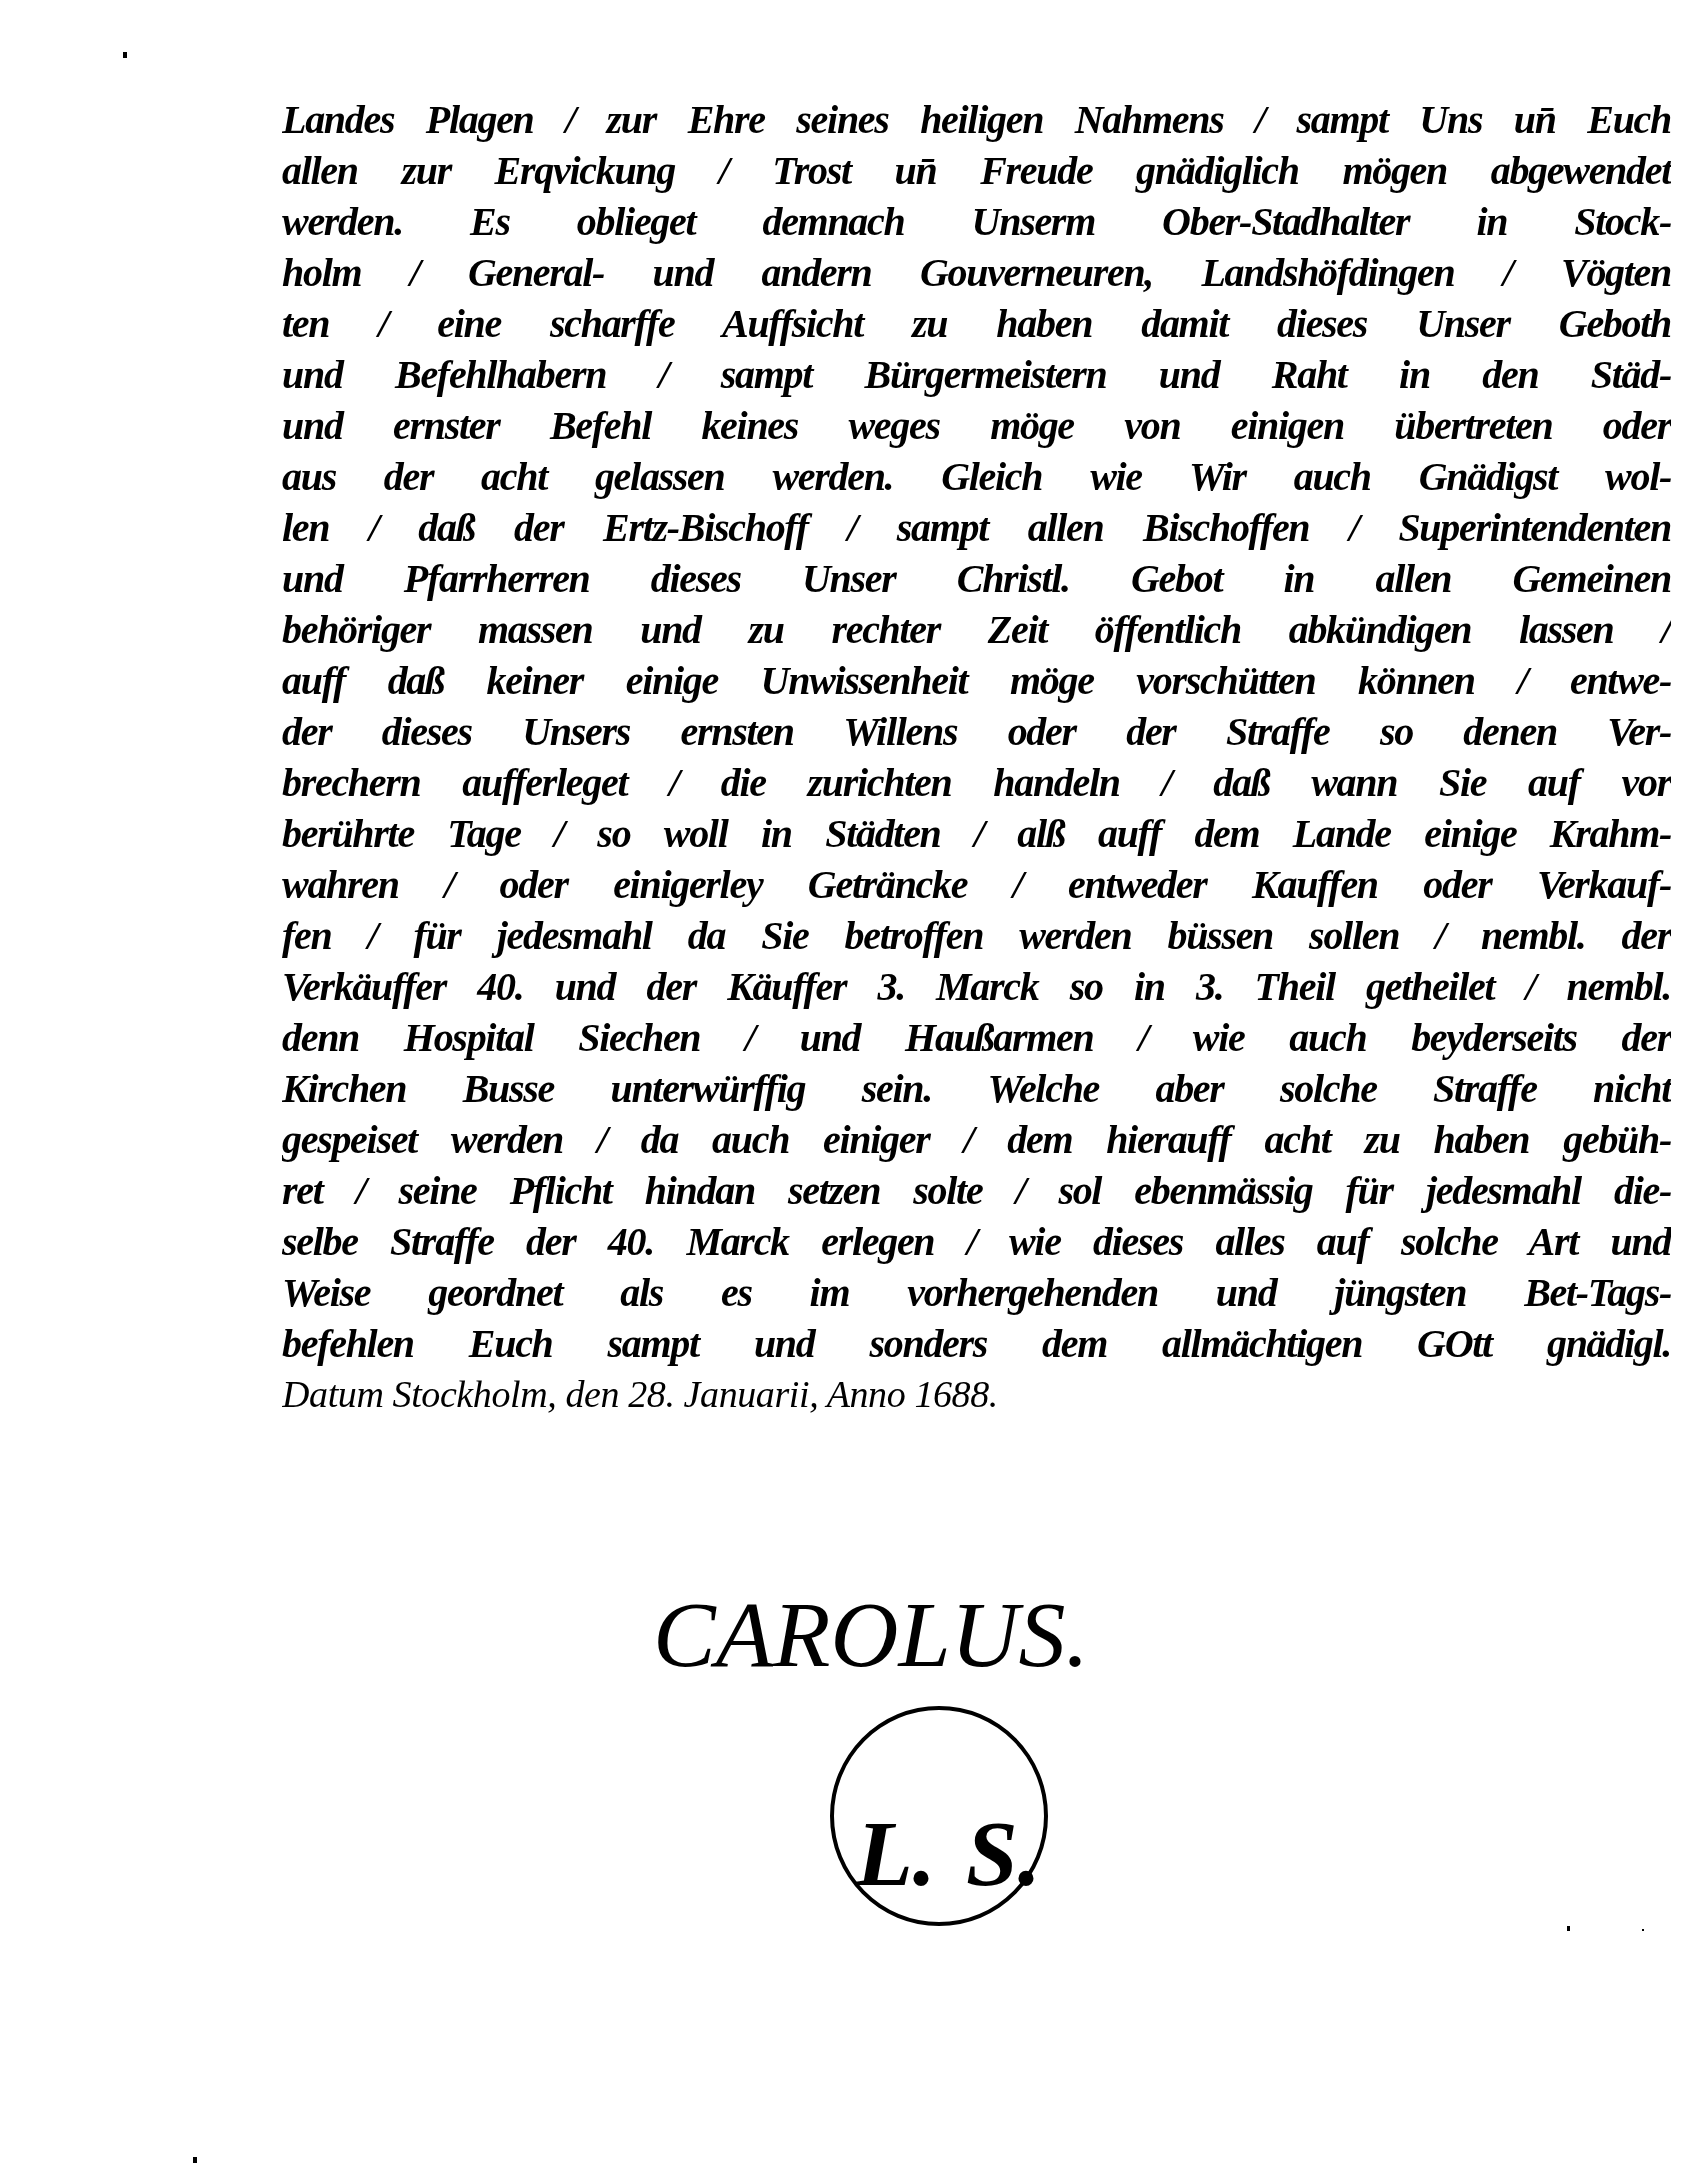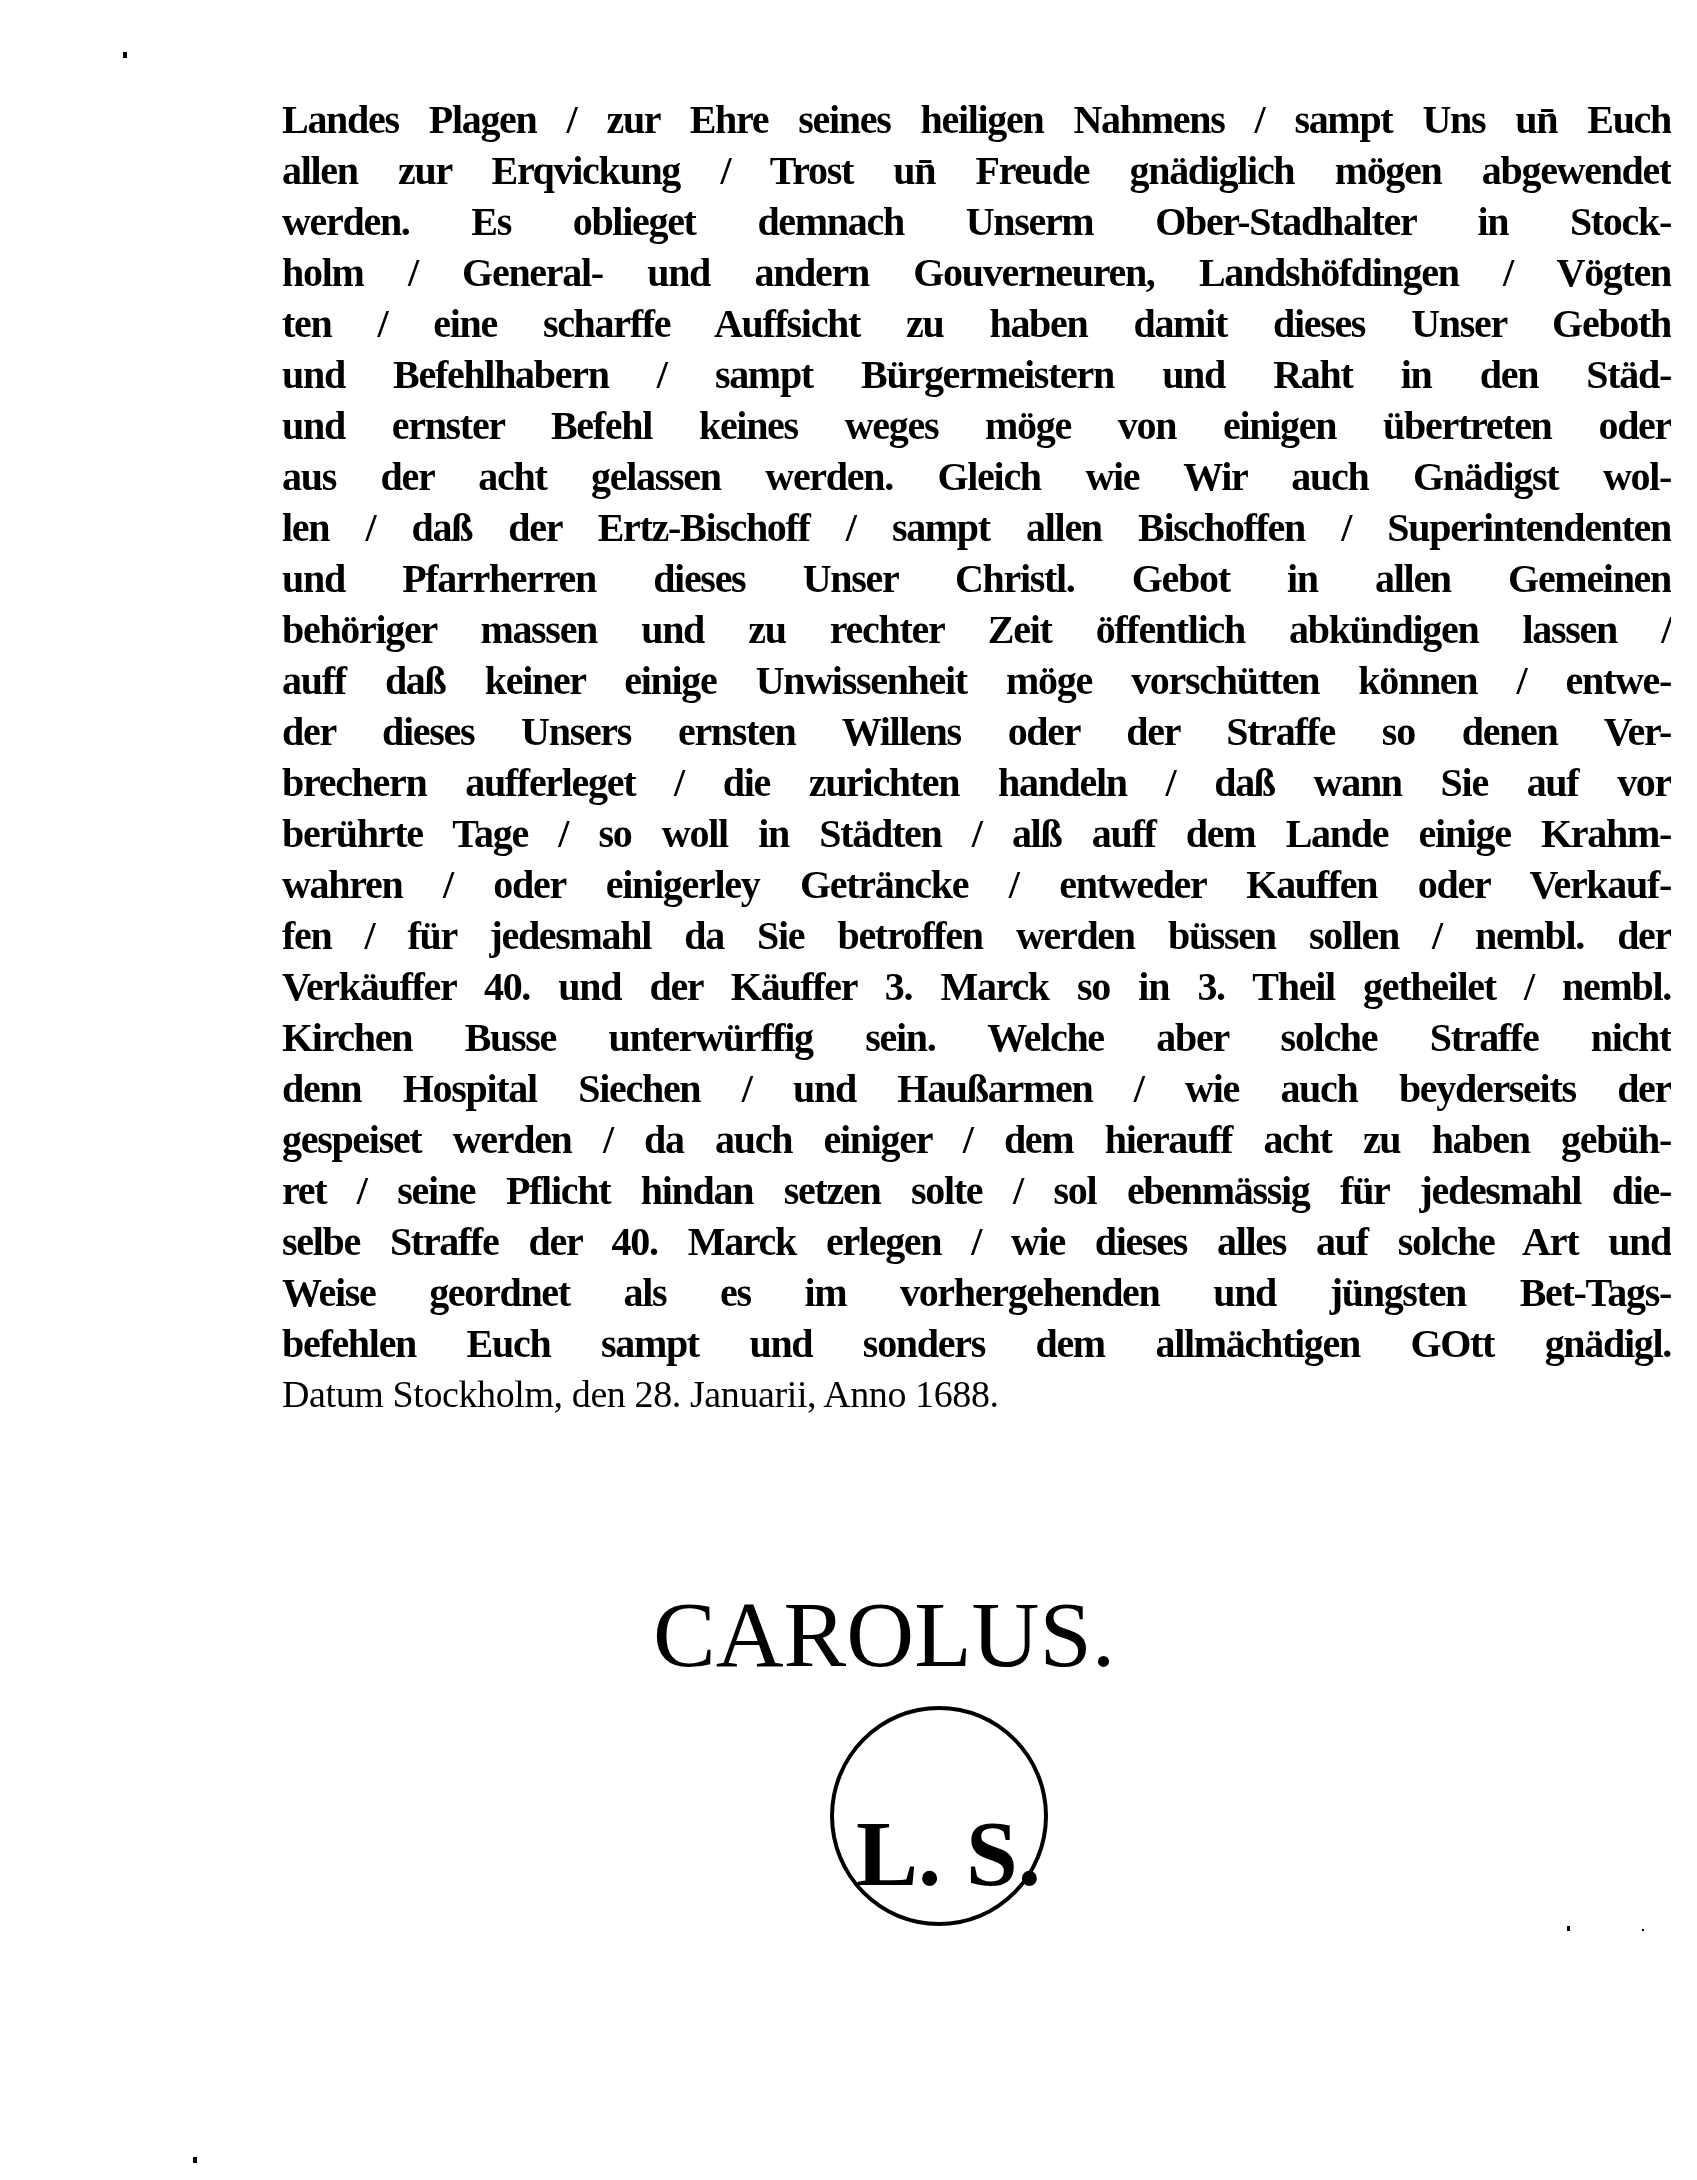--- a/index.html
+++ b/index.html
@@ -14,20 +14,21 @@
     overflow: hidden;
     color: #000000;
     font-family: "DejaVu Serif", "Liberation Serif", serif;
   }
   .page {
     position: absolute;
     left: 0; top: 0;
     width: 1698px;
     height: 2180px;
     background: #ffffff;
+    font-style: italic;
   }
   .body-text {
     position: absolute;
     left: 282px;
     top: 94px;
     width: 1389px;
   }
   .line {
     display: block;
     height: 51px;
@@ -108,22 +109,22 @@
     <span class="line">len / daß der Ertz-Bischoff / sampt allen Bischoffen / Superintendenten</span>
     <span class="line">und Pfarrherren dieses Unser Christl. Gebot in allen Gemeinen</span>
     <span class="line">behöriger massen und zu rechter Zeit öffentlich abkündigen lassen /</span>
     <span class="line">auff daß keiner einige Unwissenheit möge vorschütten können / entwe-</span>
     <span class="line">der dieses Unsers ernsten Willens oder der Straffe so denen Ver-</span>
     <span class="line">brechern aufferleget / die zurichten handeln / daß wann Sie auf vor</span>
     <span class="line">berührte Tage / so woll in Städten / alß auff dem Lande einige Krahm-</span>
     <span class="line">wahren / oder einigerley Geträncke / entweder Kauffen oder Verkauf-</span>
     <span class="line">fen / für jedesmahl da Sie betroffen werden büssen sollen / nembl. der</span>
     <span class="line">Verkäuffer 40. und der Käuffer 3. Marck so in 3. Theil getheilet / nembl.</span>
+    <span class="line">denn Hospital Siechen / und Haußarmen / wie auch beyderseits der</span>
     <span class="line">Kirchen Busse unterwürffig sein. Welche aber solche Straffe nicht</span>
-    <span class="line">denn Hospital Siechen / und Haußarmen / wie auch beyderseits der</span>
     <span class="line">gespeiset werden / da auch einiger / dem hierauff acht zu haben gebüh-</span>
     <span class="line">ret / seine Pflicht hindan setzen solte / sol ebenmässig für jedesmahl die-</span>
     <span class="line">selbe Straffe der 40. Marck erlegen / wie dieses alles auf solche Art und</span>
     <span class="line">Weise geordnet als es im vorhergehenden und jüngsten Bet-Tags-</span>
     <span class="line">befehlen Euch sampt und sonders dem allmächtigen GOtt gnädigl.</span>
     <span class="line left">Datum Stockholm, den 28. Januarii, Anno 1688.</span>
   </div>
 
   <div class="signature">CAROLUS.</div>
 

